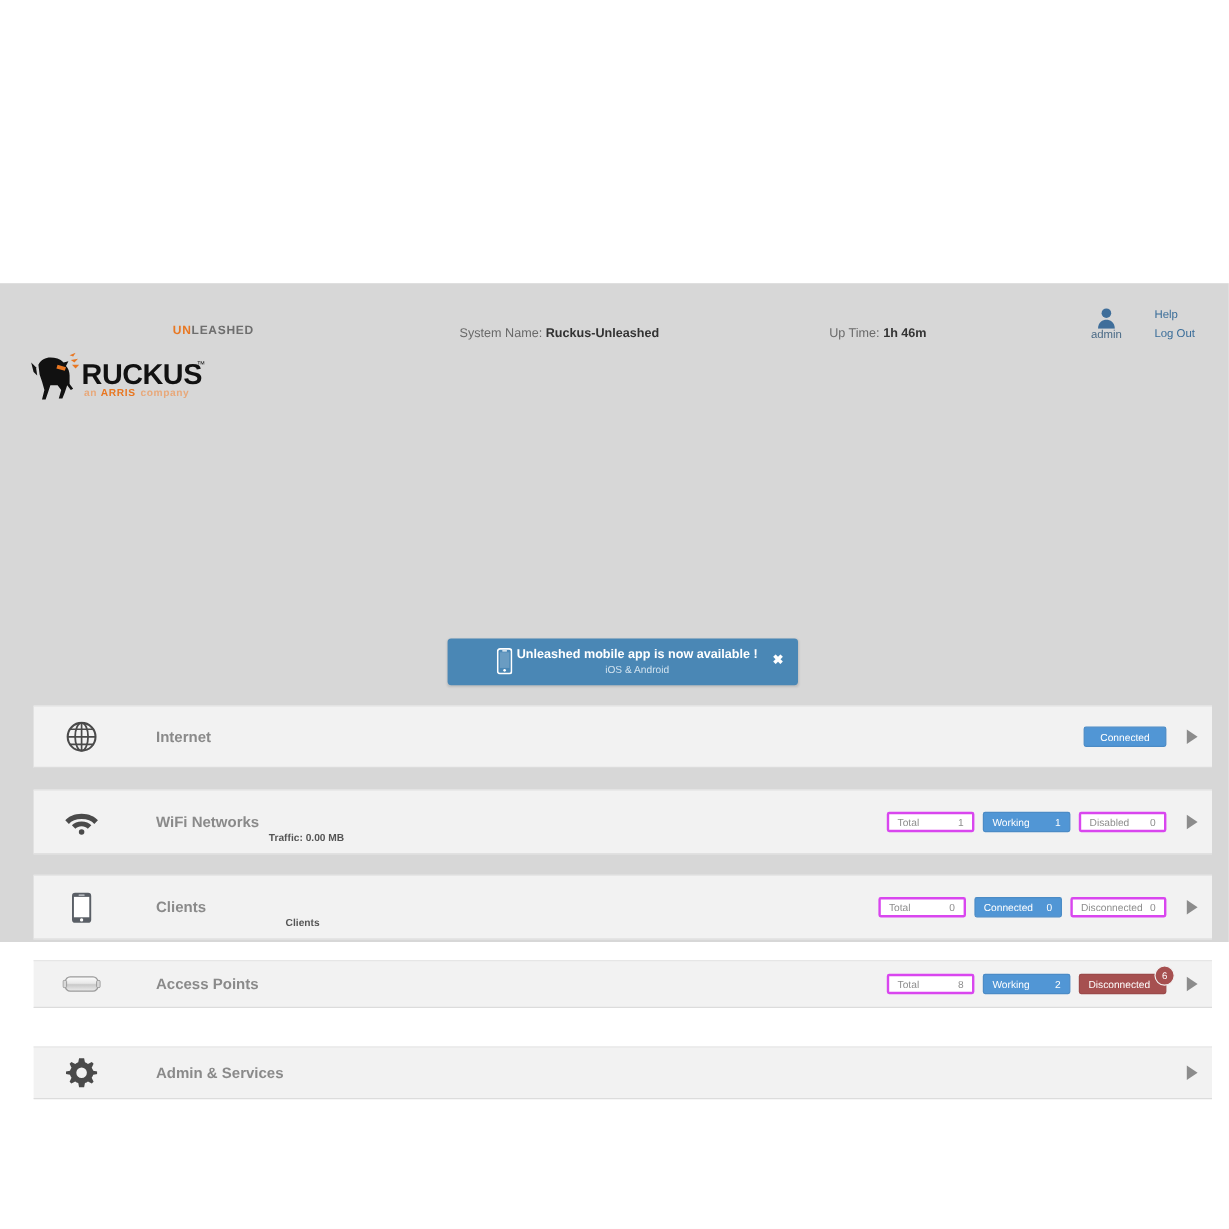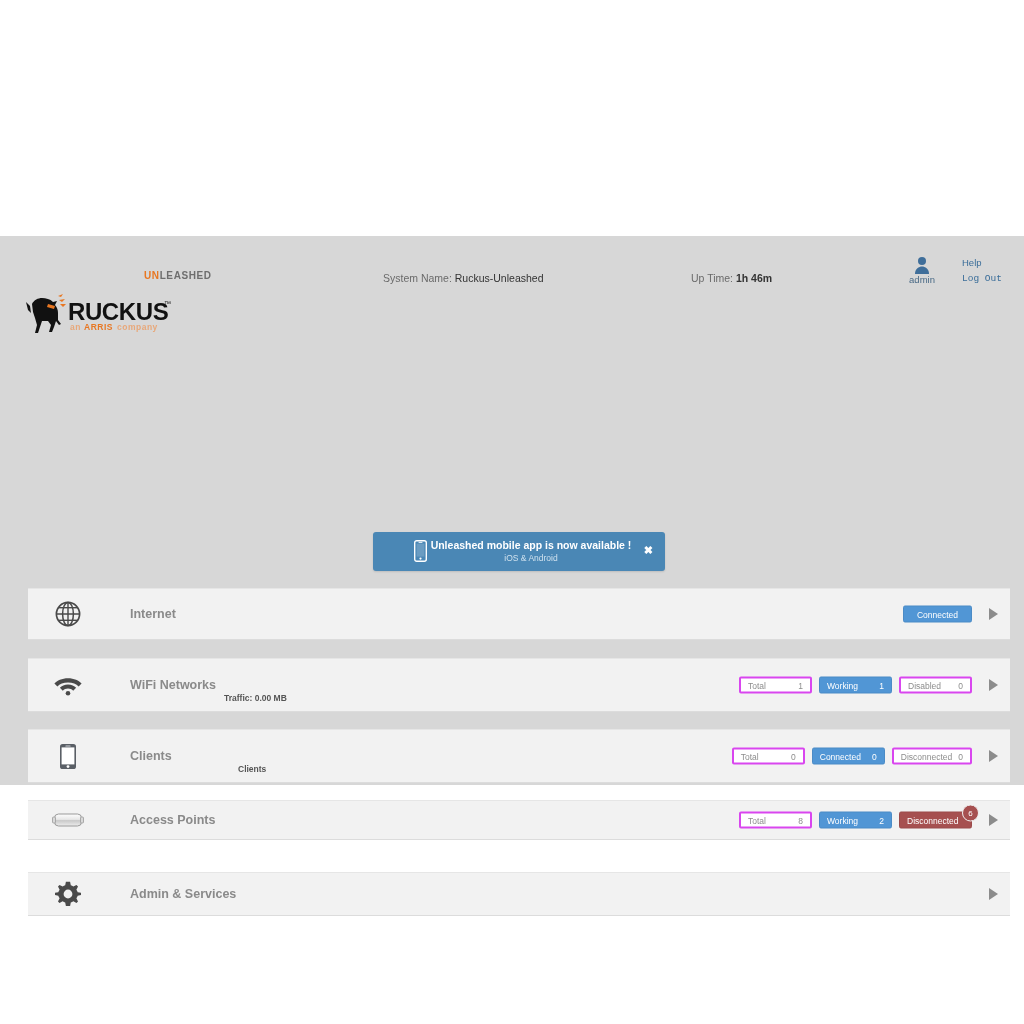--- a/index.html
+++ b/index.html
@@ -50,21 +50,21 @@
   .unleashed-word .un { color: #e87722; }
 
   .sysname {
     position: absolute;
     left: 383px;
     top: 36px;
     font-size: 10.5px;
     color: #6a6a6a;
     white-space: nowrap;
   }
-  .sysname b { color: #333; font-weight: normal; text-align: right; }
+  .sysname b { color: #333; font-weight: bold; text-align: right; }
 
   .uptime {
     position: absolute;
     left: 691px;
     top: 36px;
     font-size: 10.5px;
     color: #6a6a6a;
     white-space: nowrap;
   }
   .uptime b { color: #333; font-weight: bold; }
@@ -94,21 +94,21 @@
   }
   .hlink {
     position: absolute;
     left: 68px;
     font-size: 9.5px;
     color: #3a6d99;
     text-decoration: none;
     white-space: nowrap;
   }
   .hlink.help { top: 1px; }
-  .hlink.logout { top: 17px; font-family: Liberation Mono, monospace; }
+  .hlink.logout { top: 17px; }
 
   
   .banner {
     position: absolute;
     left: 373px;
     top: 296px;
     width: 292px;
     height: 39px;
     background: #4a87b5;
     border-radius: 3px;

